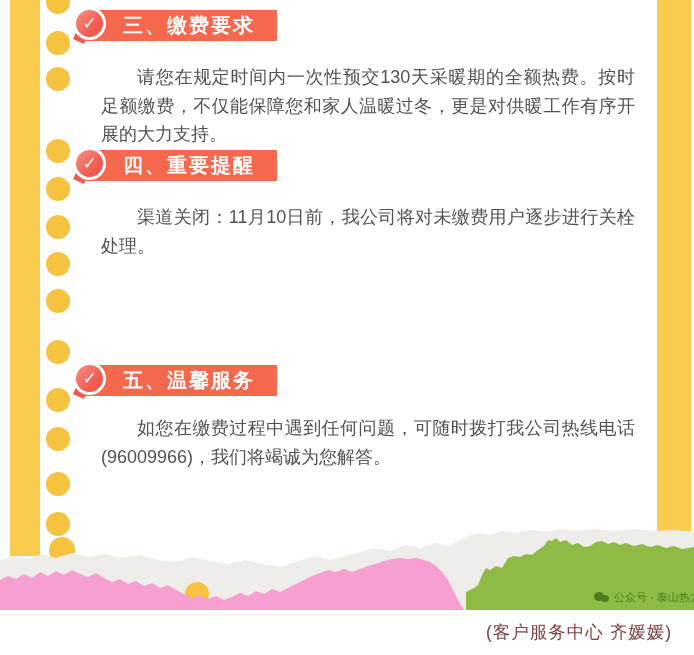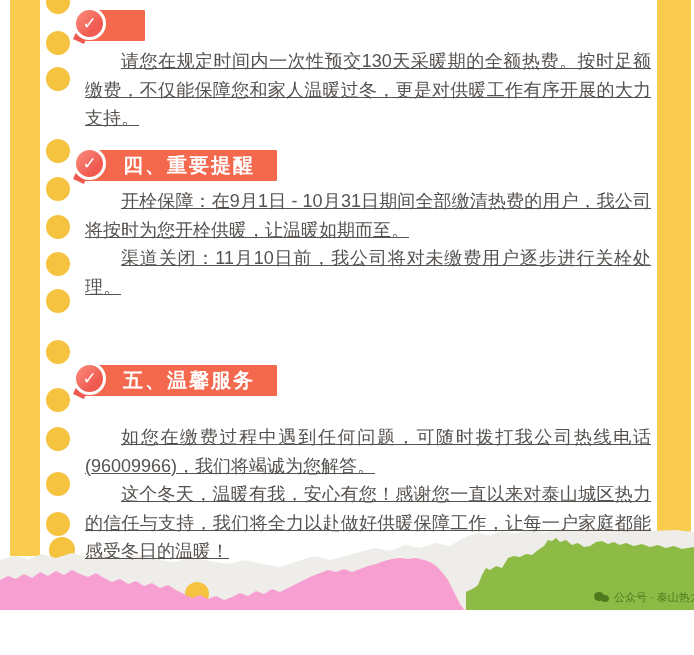--- a/index.html
+++ b/index.html
@@ -23,21 +23,21 @@
   }
   .sec-title{color:#fff;font-weight:bold;font-size:20px;letter-spacing:2px;}
   .badge{position:absolute;left:-12px;top:-3px;width:36px;height:36px;}
   .badge-tail{position:absolute;left:2px;bottom:1px;width:12px;height:12px;
     background:#EF5A50;transform:rotate(25deg);}
   .badge-circle{position:absolute;left:0;top:0;width:27px;height:27px;border-radius:50%;
     background:linear-gradient(135deg,#FB8F80 0%,#F05A50 70%);border:3px solid #ffffff;
     color:#fff;font-weight:bold;font-size:17px;text-align:center;line-height:27px;}
   .body-block{position:absolute;width:566px;color:#55514E;font-size:18px;
     line-height:28.5px;text-align:justify;}
-  .body-block p{margin:0;text-indent:2em;text-decoration:underline;}
+  .body-block p{margin:16px;text-indent:2em;}
   
   .mountains{position:absolute;left:0;top:528px;width:694px;height:86px;z-index:2;}
   .watermark{position:absolute;left:594px;top:590px;z-index:4;display:flex;align-items:center;
     color:#4D7A1D;font-size:11px;white-space:nowrap;}
   .wm-icon{display:inline-block;position:relative;width:16px;height:12px;margin-right:4px;}
   .wm-icon i{position:absolute;border-radius:50%;background:#4D7A1D;display:block;}
   .wm-icon i:nth-child(1){left:0;top:0;width:10px;height:9px;}
   .wm-icon i:nth-child(2){left:7px;top:3px;width:8px;height:7px;}
   .footer{position:absolute;right:22px;top:620px;z-index:3;color:#7C4343;
     font-size:17.5px;letter-spacing:1px;}
@@ -65,47 +65,46 @@
   <div class="dot" style="top:512px"></div>
   <div class="dot dot-big" style="top:537px"></div>
 
   <div class="content">
 
     <div class="sec-header" style="top:10px">
       <span class="badge">
         <span class="badge-tail"></span>
         <span class="badge-circle">✓</span>
       </span>
+      <span class="sec-title">三、缴费要求</span>
     </div>
     <div class="body-block" style="top:47px">
       <p>请您在规定时间内一次性预交130天采暖期的全额热费。按时足额缴费，不仅能保障您和家人温暖过冬，更是对供暖工作有序开展的大力支持。</p>
     </div>
 
     <div class="sec-header" style="top:150px">
       <span class="badge">
         <span class="badge-tail"></span>
         <span class="badge-circle">✓</span>
       </span>
       <span class="sec-title">四、重要提醒</span>
     </div>
     <div class="body-block" style="top:187px">
-      <p>开栓保障：在9月1日 - 10月31日期间全部缴清热费的用户，我公司将按时为您开栓供暖，让温暖如期而至。</p>
       <p>渠道关闭：11月10日前，我公司将对未缴费用户逐步进行关栓处理。</p>
     </div>
 
     <div class="sec-header" style="top:365px">
       <span class="badge">
         <span class="badge-tail"></span>
         <span class="badge-circle">✓</span>
       </span>
       <span class="sec-title">五、温馨服务</span>
     </div>
-    <div class="body-block" style="top:423px">
+    <div class="body-block" style="top:398px">
       <p>如您在缴费过程中遇到任何问题，可随时拨打我公司热线电话(96009966)，我们将竭诚为您解答。</p>
-      <p>这个冬天，温暖有我，安心有您！感谢您一直以来对泰山城区热力的信任与支持，我们将全力以赴做好供暖保障工作，让每一户家庭都能感受冬日的温暖！</p>
     </div>
 
   </div>
 
   <svg class="mountains" viewBox="0 0 694 86" xmlns="http://www.w3.org/2000/svg" preserveAspectRatio="none">
     <polygon fill="#EFEDEA" points="
       0,32 14,28 28,31 42,26 56,30 72,25 88,29 105,26 120,30 140,27 158,32 175,34
       192,29 210,33 228,36 245,32 262,36 280,39 298,33 315,28 330,32 345,28 360,24
       375,20 390,23 405,17 420,20 435,15 450,18 460,12 468,8 478,5 490,7 502,3
       515,5 530,2 545,4 560,1 575,3 595,1 615,3 635,1 655,3 675,2 694,4 694,82 0,82"></polygon>
@@ -125,14 +124,15 @@
   </svg>
 
   <div class="watermark">
     <span class="wm-icon">
         <i></i>
         <i></i>
       </span>
     <span>公众号 · 泰山热力</span>
   </div>
 
+  <div class="footer">(客户服务中心  齐媛媛)</div>
 
 </div>
 
 </body></html>

